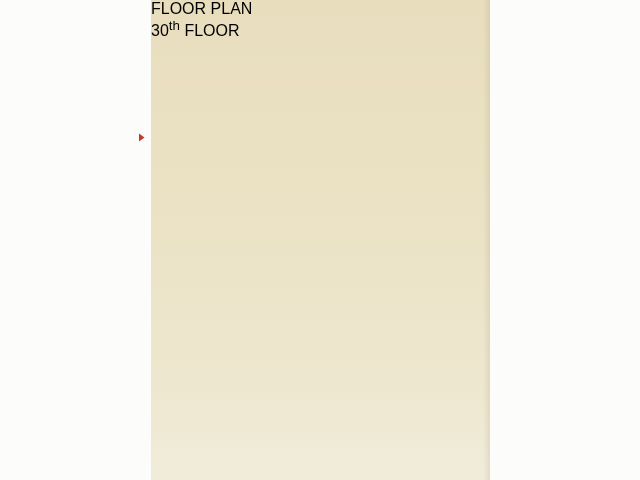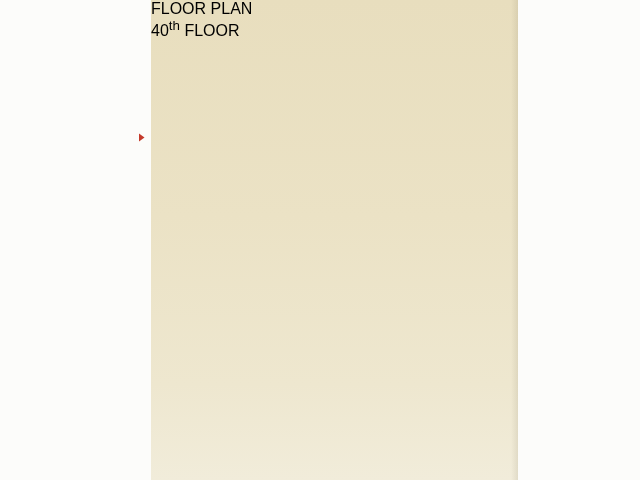--- a/index.html
+++ b/index.html
@@ -1,40 +1,40 @@
 <!DOCTYPE html>
 <html><head>
 <meta charset="utf-8">
 <style>
   html,body{margin:0;padding:0;background:#fcfcfa;}
   .canvas{position:relative;width:640px;height:480px;background:#fcfcfa;overflow:hidden;
           font-family:"Liberation Sans",sans-serif;}
   .page{position:absolute;left:151px;top:0;width:339px;height:480px;
-        background:linear-gradient(180deg,#e8debe 0%,#ebe2c5 45%,#eee7cf 80%,#f1ecda 100%);padding-left:28px;}
+        background:linear-gradient(180deg,#e8debe 0%,#ebe2c5 45%,#eee7cf 80%,#f1ecda 100%);}
   .page-edge{position:absolute;right:0;top:0;width:7px;height:100%;
         background:linear-gradient(90deg,rgba(0,0,0,0),rgba(110,100,70,0.12));}
   .header{position:absolute;left:0;top:0;width:100%;height:47px;
         background:linear-gradient(180deg,#99venne;}
   .header{background:linear-gradient(180deg,#985f35,#ab744a 55%,#a26a40);}
   .header-title{position:absolute;left:12px;top:8px;font-size:15px;font-weight:bold;
         letter-spacing:1.2px;color:#fbfaf6;}
   .header-sub{position:absolute;left:13px;top:29px;font-size:11px;letter-spacing:1px;color:#d3c2a0;}
   .header-sub sup{font-size:7px;line-height:0;}
   svg.plan{position:absolute;left:0;top:0;width:640px;height:480px;display:block;}
   .lbl{font-family:"Liberation Sans",sans-serif;font-size:5.8px;fill:#4a463e;}
 </style>
 </head>
 <body>
 
 <div class="canvas">
 
   <div class="page">
     <div class="header">
       <div class="header-title">FLOOR PLAN</div>
-      <div class="header-sub"><span>40</span><sup>th</sup>&nbsp;<span>FLOOR</span></div>
+      <div class="header-sub"><span>30</span><sup>th</sup>&nbsp;<span>FLOOR</span></div>
     </div>
     <div class="page-edge"></div>
   </div>
 
   <svg class="plan" viewBox="0 0 640 480">
 
     <path d="M139,133.5 L144.5,137.5 L139,141.5 Z" fill="#c43a2a"></path>
 
     <g fill="#74523f" stroke="#3a2b22" stroke-width="0.8">
       <rect x="181" y="129" width="24" height="16"></rect>

